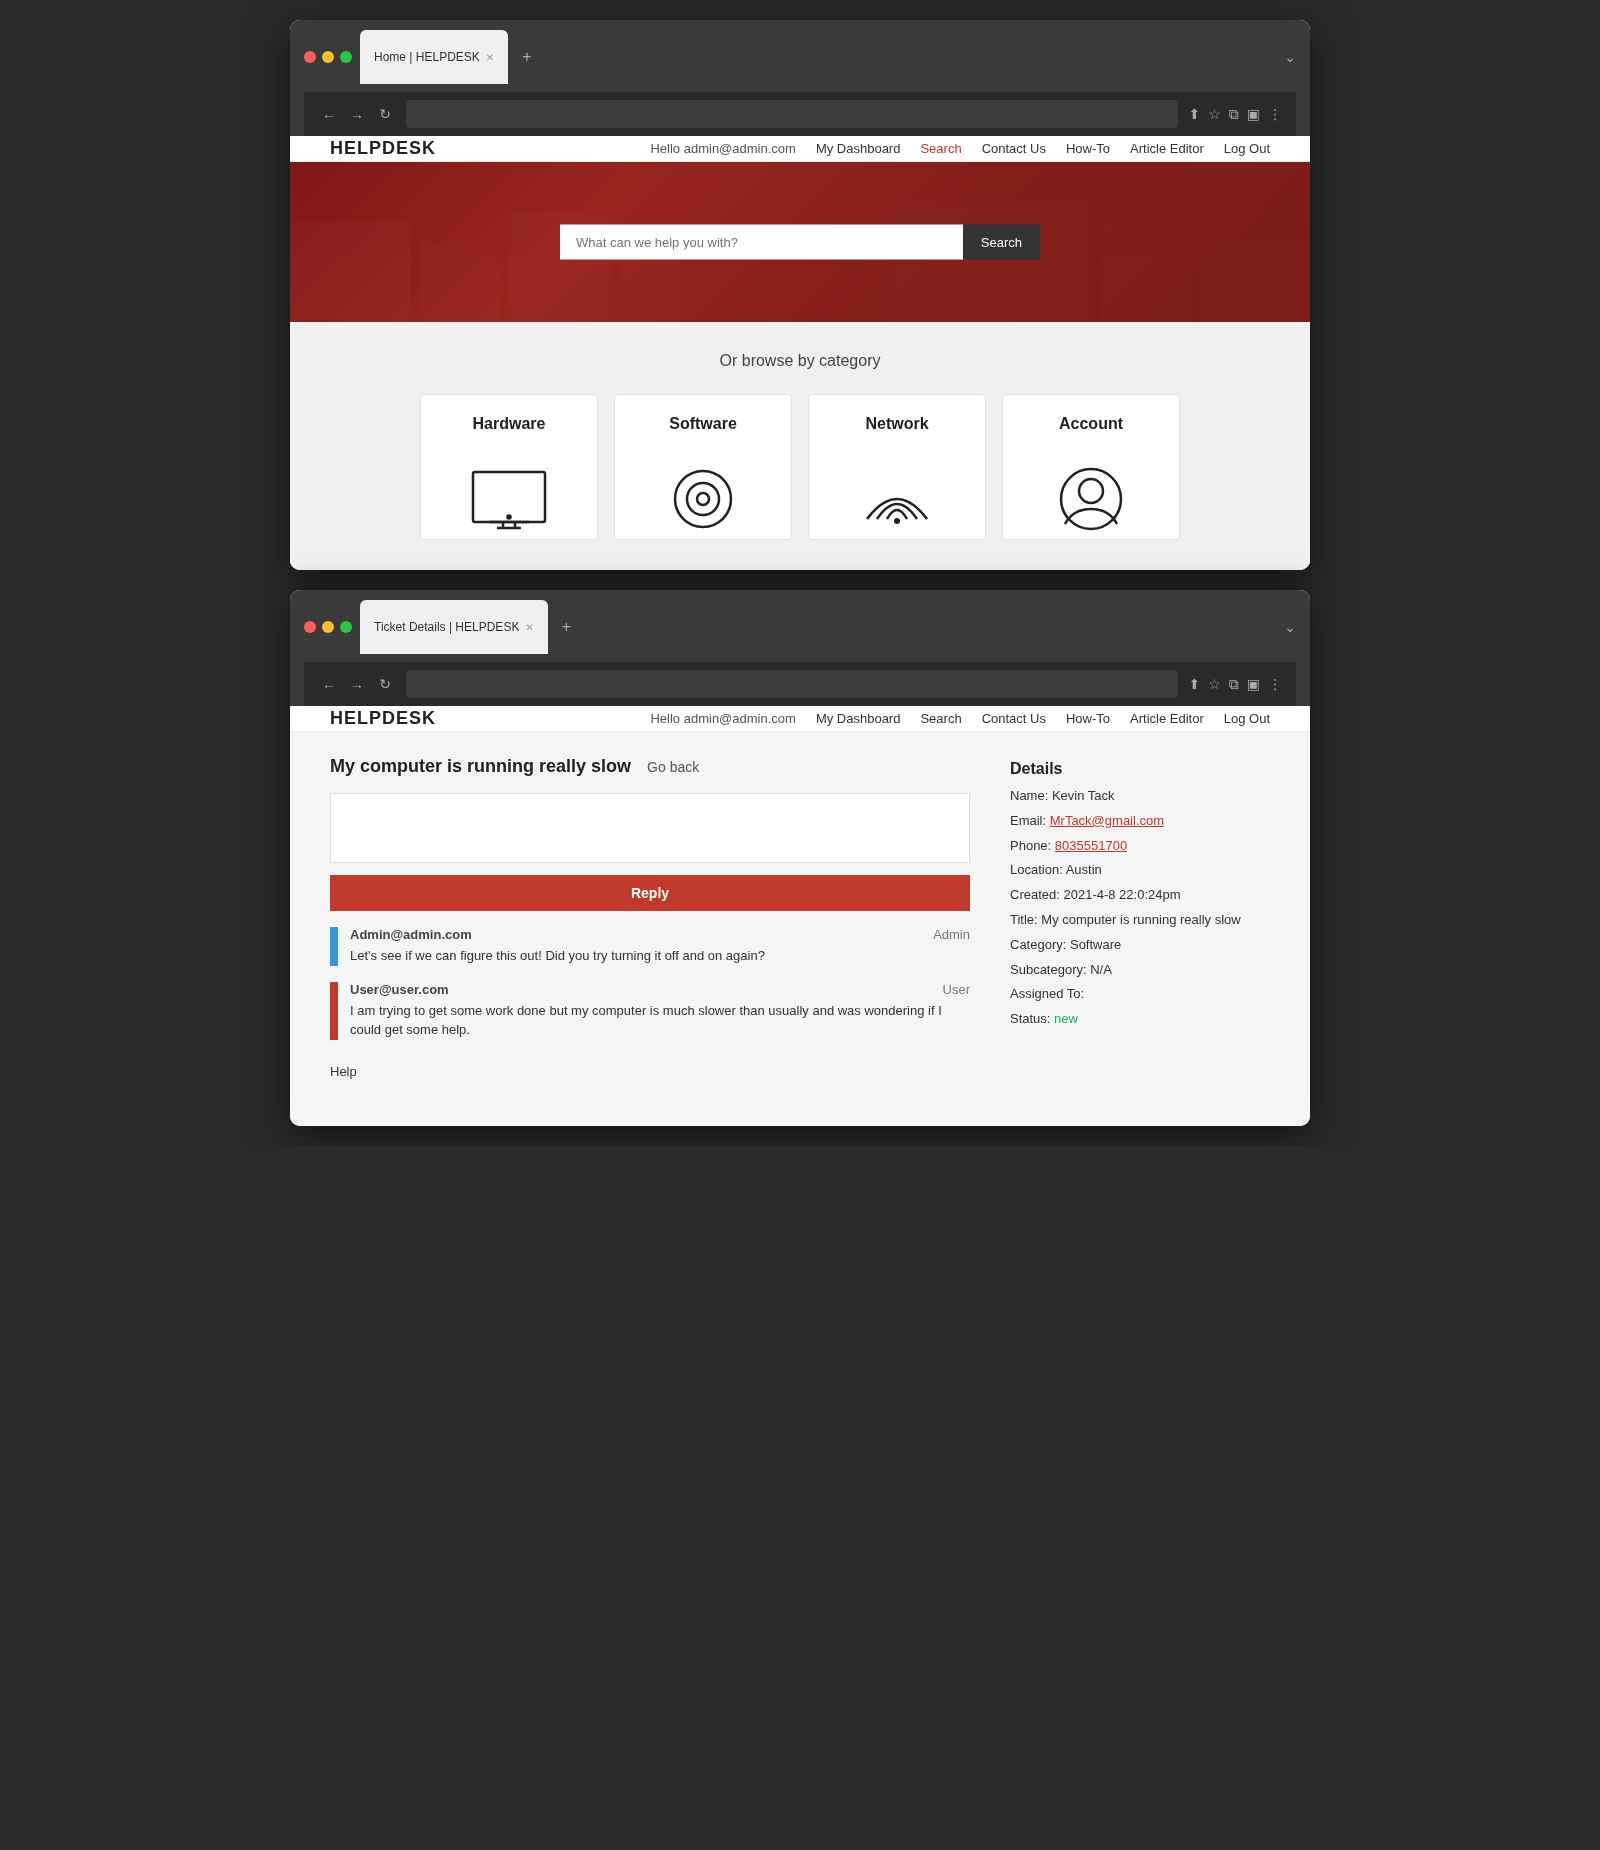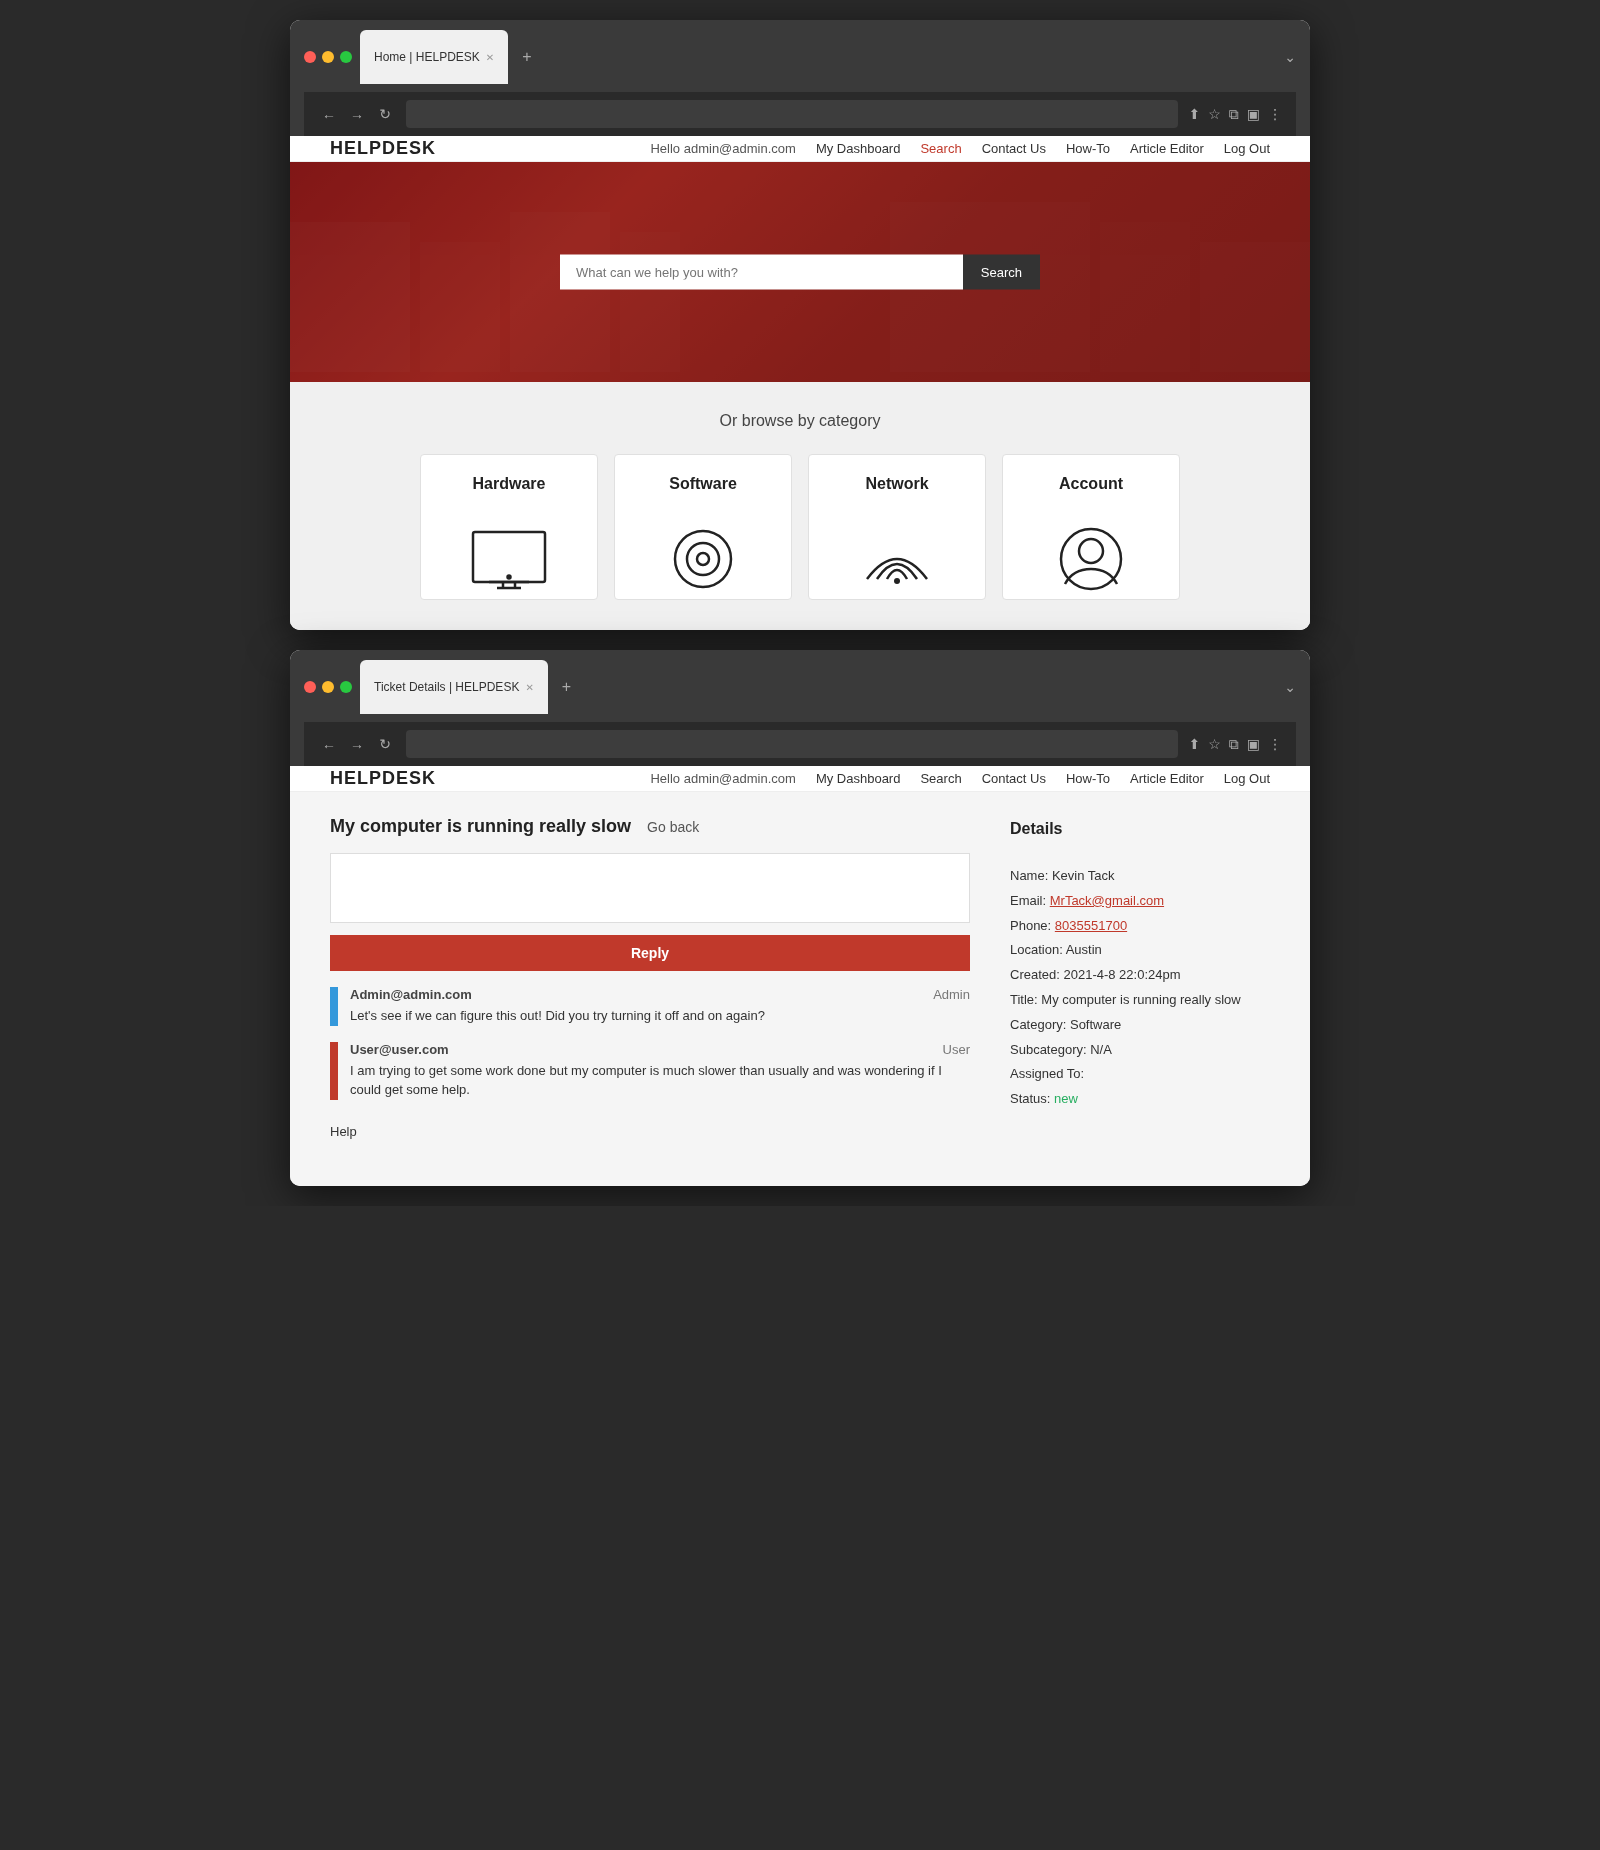--- a/index.html
+++ b/index.html
@@ -157,21 +157,21 @@
       text-decoration: none;
       cursor: pointer;
     }
     .nav-link.active {
       color: #c0392b;
     }
 
     
     .hero-section {
       position: relative;
-      height: 220px;
+      height: 160px;
       overflow: hidden;
     }
     .hero-bg {
       width: 100%;
       height: 100%;
       background: linear-gradient(135deg, #8b1a1a 0%, #c0392b 30%, #922b21 60%, #7b241c 100%);
       position: relative;
     }
     .hero-overlay {
       position: absolute;
@@ -344,21 +344,21 @@
     
     .ticket-details-panel {
       width: 260px;
       flex-shrink: 0;
       padding-top: 4px;
     }
     .details-title {
       font-size: 16px;
       font-weight: 600;
       color: #222;
-      margin-bottom: 28px;
+      margin-bottom: 8px;
     }
     .details-row {
       font-size: 13px;
       color: #333;
       margin-bottom: 4px;
       line-height: 1.6;
     }
     .details-link {
       color: #c0392b;
       text-decoration: underline;

